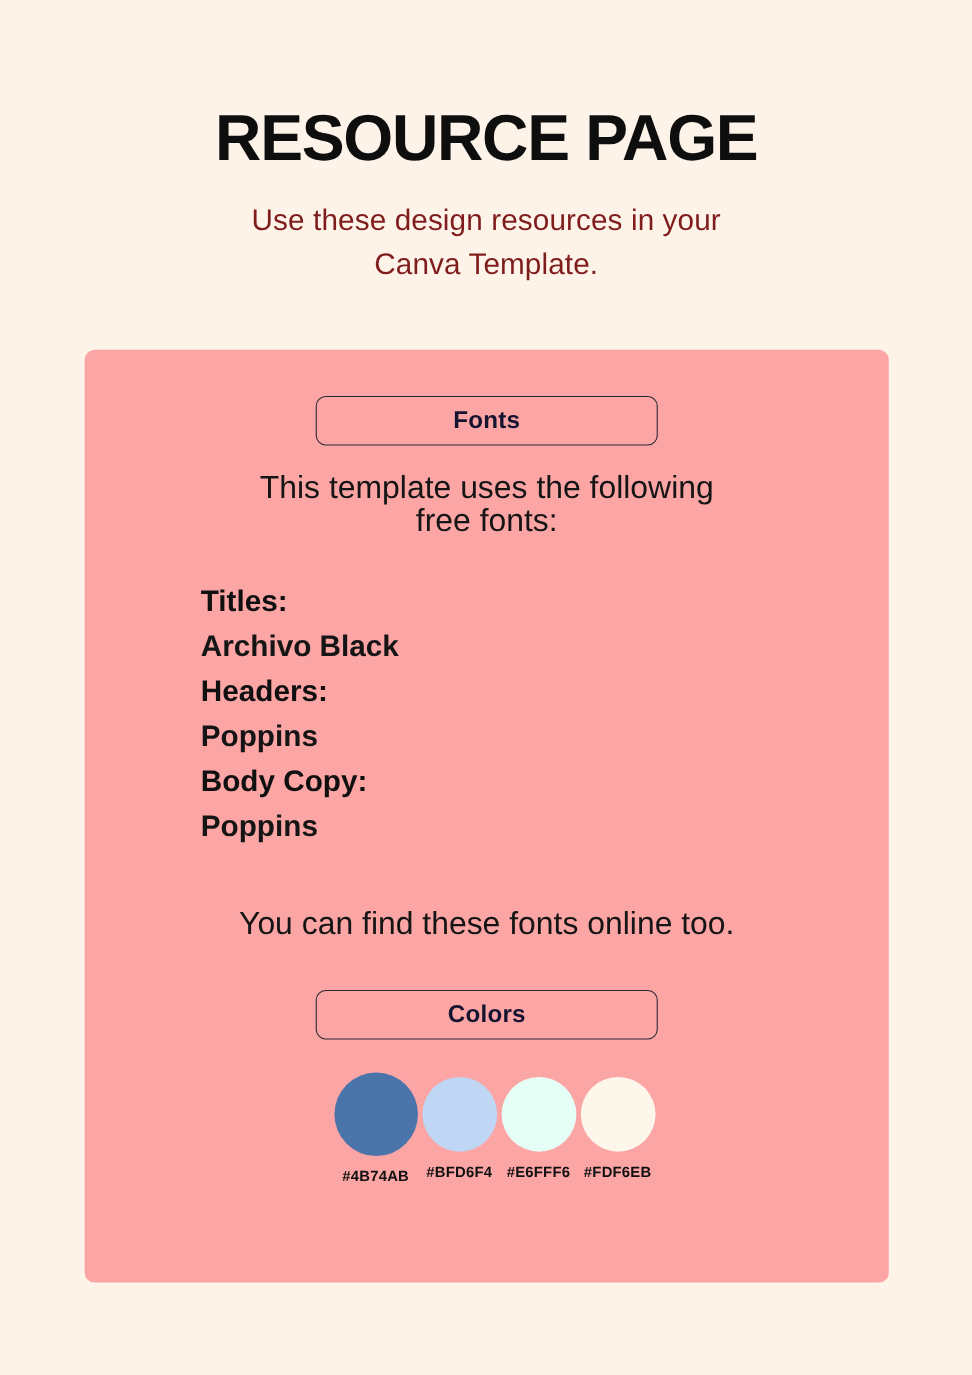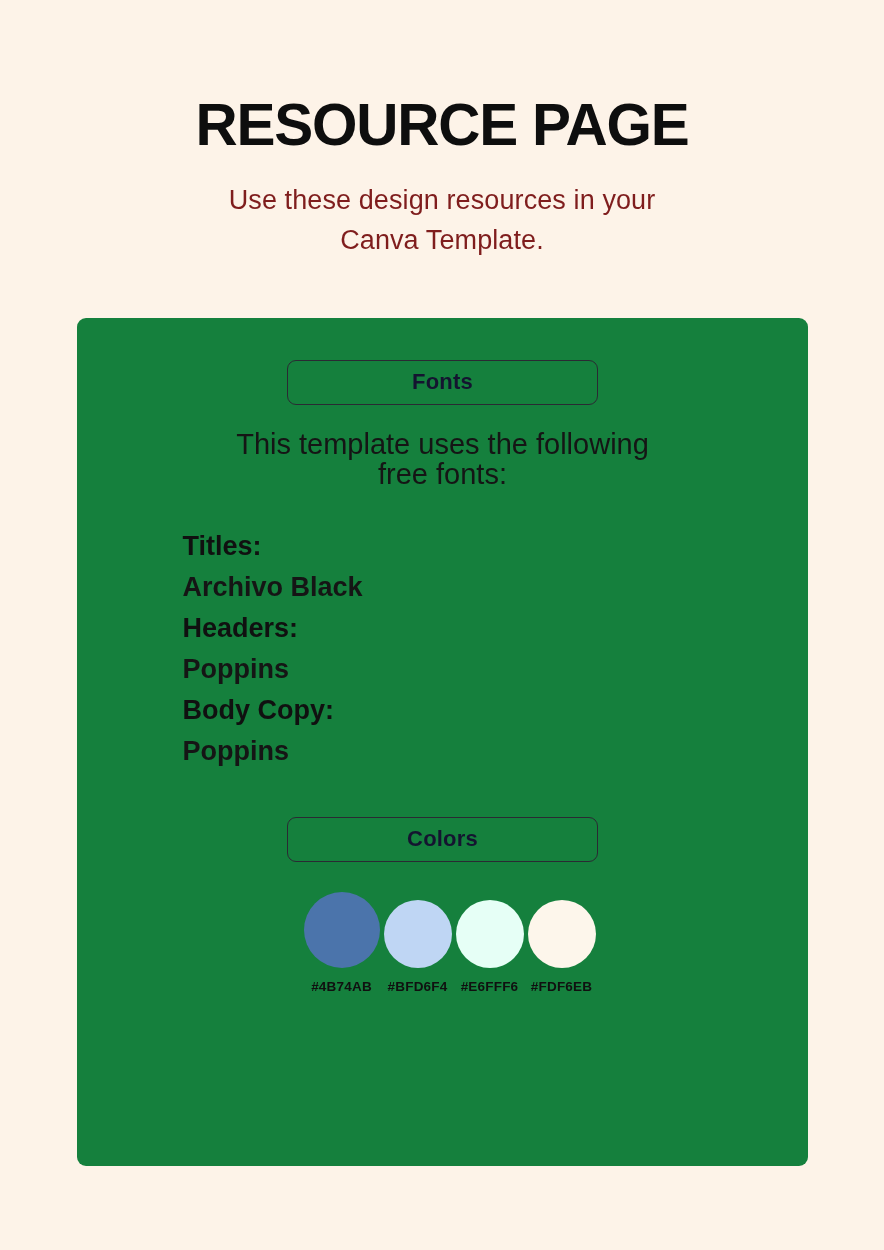--- a/index.html
+++ b/index.html
@@ -113,21 +113,21 @@
   .online-note {
     margin: 53px auto 0 auto;
     width: 600px;
   }
 
   
   .swatch-row {
     margin-top: 30px;
     display: flex;
     justify-content: center;
-    align-items: flex-end;
+    align-items: flex-start;
     gap: 4px;
     padding-left: 14px;
   }
   .swatch {
     display: flex;
     flex-direction: column;
     align-items: center;
   }
   .swatch-dot {
     border-radius: 50%;
@@ -145,21 +145,21 @@
   }
 </style>
 </head>
 <body style="background: rgb(253, 243, 232);">
 
 <div class="page-header">
   <h1 class="page-title">RESOURCE PAGE</h1>
   <p class="page-subtitle">Use these design resources in your Canva Template.</p>
 </div>
 
-<div class="resource-card" style="background: #15803d;">
+<div class="resource-card" style="background: #fca5a5;">
 
   <div>
     <div class="section-pill pill-fonts" style="border-color: rgb(42, 42, 51); color: rgb(20, 20, 48);">Fonts</div>
 
     <p class="card-text intro-text">This template uses the following free fonts:</p>
 
     <div class="font-list">
       <div>
         <div class="fl-label">Titles:</div>
         <div class="fl-value">Archivo Black</div>
@@ -167,20 +167,21 @@
       <div>
         <div class="fl-label">Headers:</div>
         <div class="fl-value">Poppins</div>
       </div>
       <div>
         <div class="fl-label">Body Copy:</div>
         <div class="fl-value">Poppins</div>
       </div>
     </div>
 
+    <p class="card-text online-note">You can find these fonts online too.</p>
   </div>
 
   <div>
     <div class="section-pill pill-colors" style="border-color: rgb(42, 42, 51); color: rgb(20, 20, 48);">Colors</div>
 
     <div class="swatch-row">
       <div class="swatch">
         <span class="swatch-dot size-lg" style="background: rgb(75, 116, 171);"></span>
         <span class="swatch-label">#4B74AB</span>
       </div>

